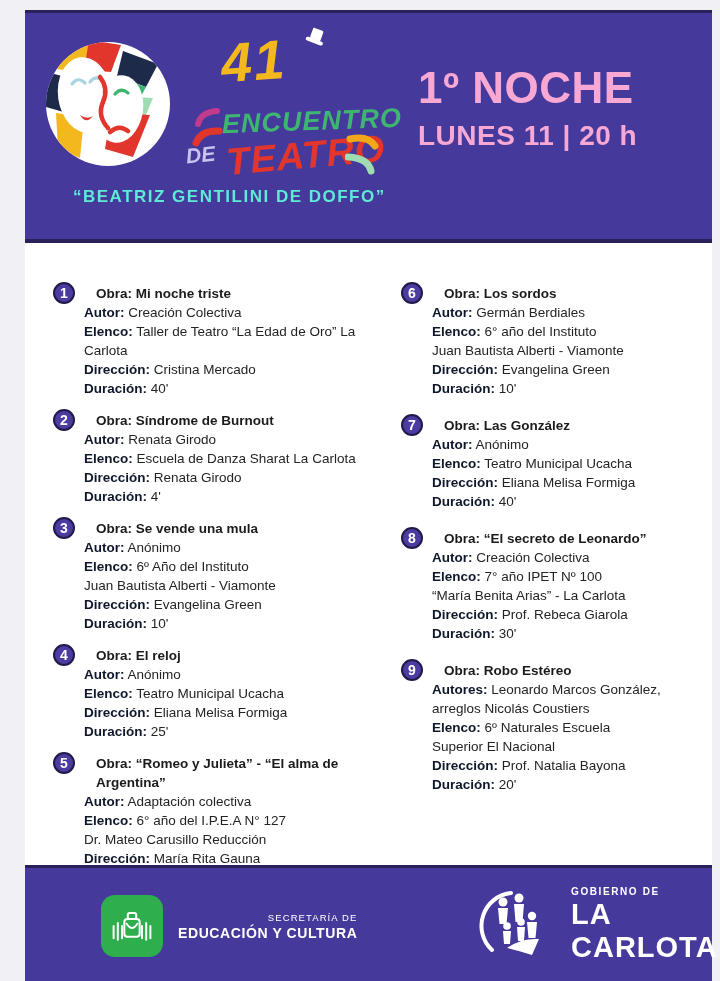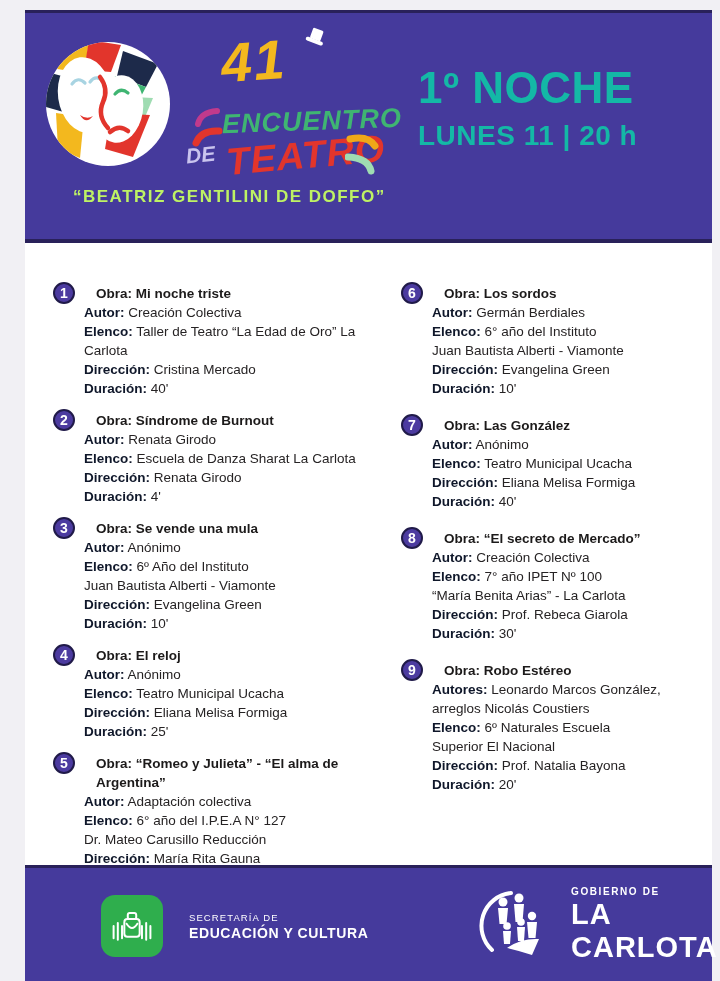--- a/index.html
+++ b/index.html
@@ -17,42 +17,42 @@
   .hat { position:absolute; left:279px; top:14px; }
   .swoosh-left { position:absolute; left:166px; top:92px; }
   .enc { position:absolute; left:197px; top:93px; font-size:27px; font-weight:800; font-style:italic;
          color:#3fb572; letter-spacing:1px; transform:rotate(-2deg); }
   .de  { position:absolute; left:161px; top:130px; font-size:21px; font-weight:800; font-style:italic;
          color:#c9c4ee; transform:rotate(-6deg); }
   .tea { position:absolute; left:201px; top:121px; font-size:38px; font-weight:800; font-style:italic;
          color:#e2352c; letter-spacing:1px; transform:rotate(-5deg); }
   .swoosh-right { position:absolute; left:320px; top:114px; }
   .subtitle { position:absolute; left:48px; top:174px; font-size:17px; font-weight:700;
-              color:#bef264; letter-spacing:1.5px; }
-  .night-block { position:absolute; left:393px; top:50px; color:#14b8a6; }
+              color:#5eead4; letter-spacing:1.5px; }
+  .night-block { position:absolute; left:393px; top:50px; color:#f9a8d4; }
   .night { font-size:44px; font-weight:800; letter-spacing:0.5px; }
   .datetime { font-size:28px; font-weight:700; margin-top:7px; letter-spacing:0.5px; }
 
   
   .col { position:absolute; top:274px; }
   #col-left  { left:28px;  width:348px; }
   #col-right { left:376px; width:300px; }
   .obra { display:flex; align-items:flex-start; margin-bottom:13px; }
   #col-right .obra { margin-bottom:18px; }
   .num { flex:0 0 auto; width:22px; height:22px; border-radius:50%; background:#4c3ba0;
          border:2px solid #201a49; color:#fff; font-weight:700; font-size:14px;
          display:flex; align-items:center; justify-content:center; margin-right:9px; margin-top:-2px; }
   .obra-body { font-size:13.5px; line-height:19px; color:#262324; }
   .obra-title { font-weight:700; color:#1c1a1a;margin-left:12px; }
   .obra-line b { font-weight:700; color:#0f172a; }
 
   
   .footer { position:absolute; left:0; top:855px; width:100%; height:116px;
             background:#453a9c; border-top:3px solid #29215a; color:#fff; }
-  .f-left { position:absolute; left:76px; top:27px; display:flex; align-items:center; gap:26px; }
+  .f-left { position:absolute; left:76px; top:27px; display:flex; align-items:center; gap:15px;text-align:right; }
   .edu-icon { width:62px; height:62px; background:#2fae4d; border-radius:14px;
               display:flex; align-items:center; justify-content:center; }
   .f-small { font-size:9.5px; letter-spacing:1.1px; font-weight:400; }
   .f-big { font-size:14px; font-weight:800; letter-spacing:0.6px; margin-top:2px; }
   .f-right { position:absolute; left:452px; top:18px; display:flex; align-items:flex-start; gap:14px; }
   .gov-icon { width:80px; height:80px; }
   .f-small2 { font-size:10px; font-weight:700; letter-spacing:1.6px; }
   .f-big2 { font-size:29px; font-weight:800; letter-spacing:1px; margin-top:1px; }
   .f-script { font-family:"Liberation Serif", serif; font-style:italic; font-weight:700;
               font-size:15.5px; letter-spacing:0.5px; margin-top:17px; }
@@ -206,21 +206,21 @@
       <div class="obra-line"><b>Autor:</b><span> Anónimo</span></div>
           <div class="obra-line"><b>Elenco:</b><span> Teatro Municipal Ucacha</span></div>
           <div class="obra-line"><b>Dirección:</b><span> Eliana Melisa Formiga</span></div>
           <div class="obra-line"><b>Duración:</b><span> 40'</span></div>
         </div>
     </div>
 
     <div class="obra">
       <span class="num">8</span>
       <div class="obra-body">
-        <div class="obra-title"><b class="lbl">Obra:</b><span class="val"> “El secreto de Mercado”</span></div>
+        <div class="obra-title"><b class="lbl">Obra:</b><span class="val"> “El secreto de Leonardo”</span></div>
       <div class="obra-line"><b>Autor:</b><span> Creación Colectiva</span></div>
           <div class="obra-line"><b>Elenco:</b><span> 7° año IPET Nº 100</span></div>
           <div class="obra-line"><b></b><span>“María Benita Arias” - La Carlota</span></div>
           <div class="obra-line"><b>Dirección:</b><span> Prof. Rebeca Giarola</span></div>
           <div class="obra-line"><b>Duración:</b><span> 30'</span></div>
         </div>
     </div>
 
     <div class="obra">
       <span class="num">9</span>

